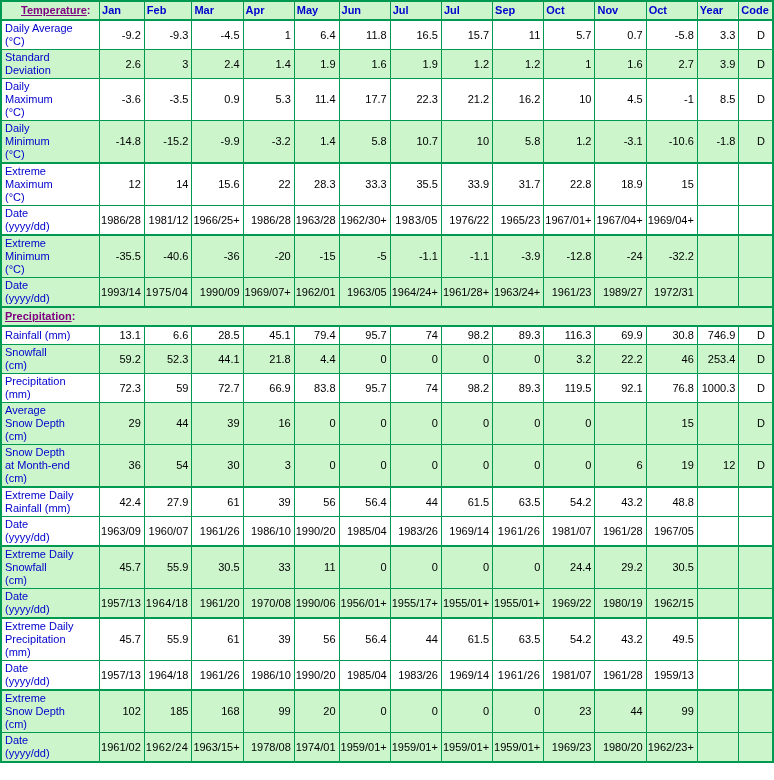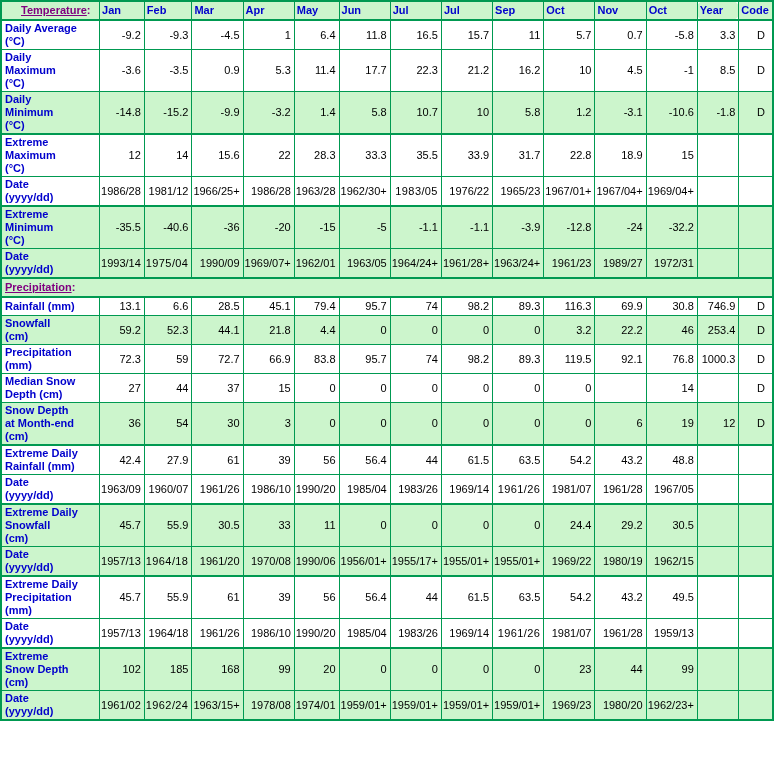--- a/index.html
+++ b/index.html
@@ -34,21 +34,21 @@
     border-bottom-width:2px;
   }
   th.label-col{width:84px;text-align:left;padding-left:19px;}
   th.year-col{width:40px;border-radius:7px;}
   th.code-col{width:30px;}
   tr.g td{background:var(--green-bg);}
   tr.w td{background:var(--white);}
   tr.group-start td{border-top-width:2px;}
   td.rowlabel{
     color:var(--blue);
-    font-weight:bold;
+    font-weight:normal;
     text-align:left;
     padding:1px 2px 1px 3px;
   }
   td.val{
     text-align:right;
     padding:2px 3px 2px 1px;
     white-space:nowrap;
   }
   td.code{padding-right:7px;}
   td.b{font-weight:normal;}
@@ -105,20 +105,37 @@
         <td class="val">11.8</td>
         <td class="val">16.5</td>
         <td class="val">15.7</td>
         <td class="val">11</td>
         <td class="val">5.7</td>
         <td class="val">0.7</td>
         <td class="val">-5.8</td>
         <td class="val">3.3</td>
         <td class="val code">D</td>
       </tr>
+      <tr class="g">
+        <td class="rowlabel"><span>Standard</span><br><span>Deviation</span></td>
+        <td class="val">2.6</td>
+        <td class="val">3</td>
+        <td class="val">2.4</td>
+        <td class="val">1.4</td>
+        <td class="val">1.9</td>
+        <td class="val">1.6</td>
+        <td class="val">1.9</td>
+        <td class="val">1.2</td>
+        <td class="val">1.2</td>
+        <td class="val">1</td>
+        <td class="val">1.6</td>
+        <td class="val">2.7</td>
+        <td class="val">3.9</td>
+        <td class="val code">D</td>
+      </tr>
       <tr class="w">
         <td class="rowlabel"><span>Daily</span><br><span>Maximum</span><br><span>(°C)</span></td>
         <td class="val">-3.6</td>
         <td class="val">-3.5</td>
         <td class="val">0.9</td>
         <td class="val">5.3</td>
         <td class="val">11.4</td>
         <td class="val">17.7</td>
         <td class="val">22.3</td>
         <td class="val">21.2</td>
@@ -261,34 +278,34 @@
         <td class="val">95.7</td>
         <td class="val">74</td>
         <td class="val">98.2</td>
         <td class="val">89.3</td>
         <td class="val">119.5</td>
         <td class="val">92.1</td>
         <td class="val">76.8</td>
         <td class="val">1000.3</td>
         <td class="val code">D</td>
       </tr>
-      <tr class="w">
-        <td class="rowlabel"><span>Median Snow</span><br><span>Depth (cm)</span></td>
-        <td class="val">27</td>
+      <tr class="g">
+        <td class="rowlabel"><span>Average</span><br><span>Snow Depth</span><br><span>(cm)</span></td>
+        <td class="val">29</td>
         <td class="val">44</td>
-        <td class="val">37</td>
+        <td class="val">39</td>
+        <td class="val">16</td>
+        <td class="val">0</td>
+        <td class="val">0</td>
+        <td class="val">0</td>
+        <td class="val">0</td>
+        <td class="val">0</td>
+        <td class="val">0</td>
+        <td class="val"></td>
         <td class="val">15</td>
-        <td class="val">0</td>
-        <td class="val">0</td>
-        <td class="val">0</td>
-        <td class="val">0</td>
-        <td class="val">0</td>
-        <td class="val">0</td>
-        <td class="val"></td>
-        <td class="val">14</td>
         <td class="val"></td>
         <td class="val code">D</td>
       </tr>
       <tr class="g">
         <td class="rowlabel"><span>Snow Depth</span><br><span>at Month-end</span><br><span>(cm)</span></td>
         <td class="val">36</td>
         <td class="val">54</td>
         <td class="val">30</td>
         <td class="val">3</td>
         <td class="val">0</td>

